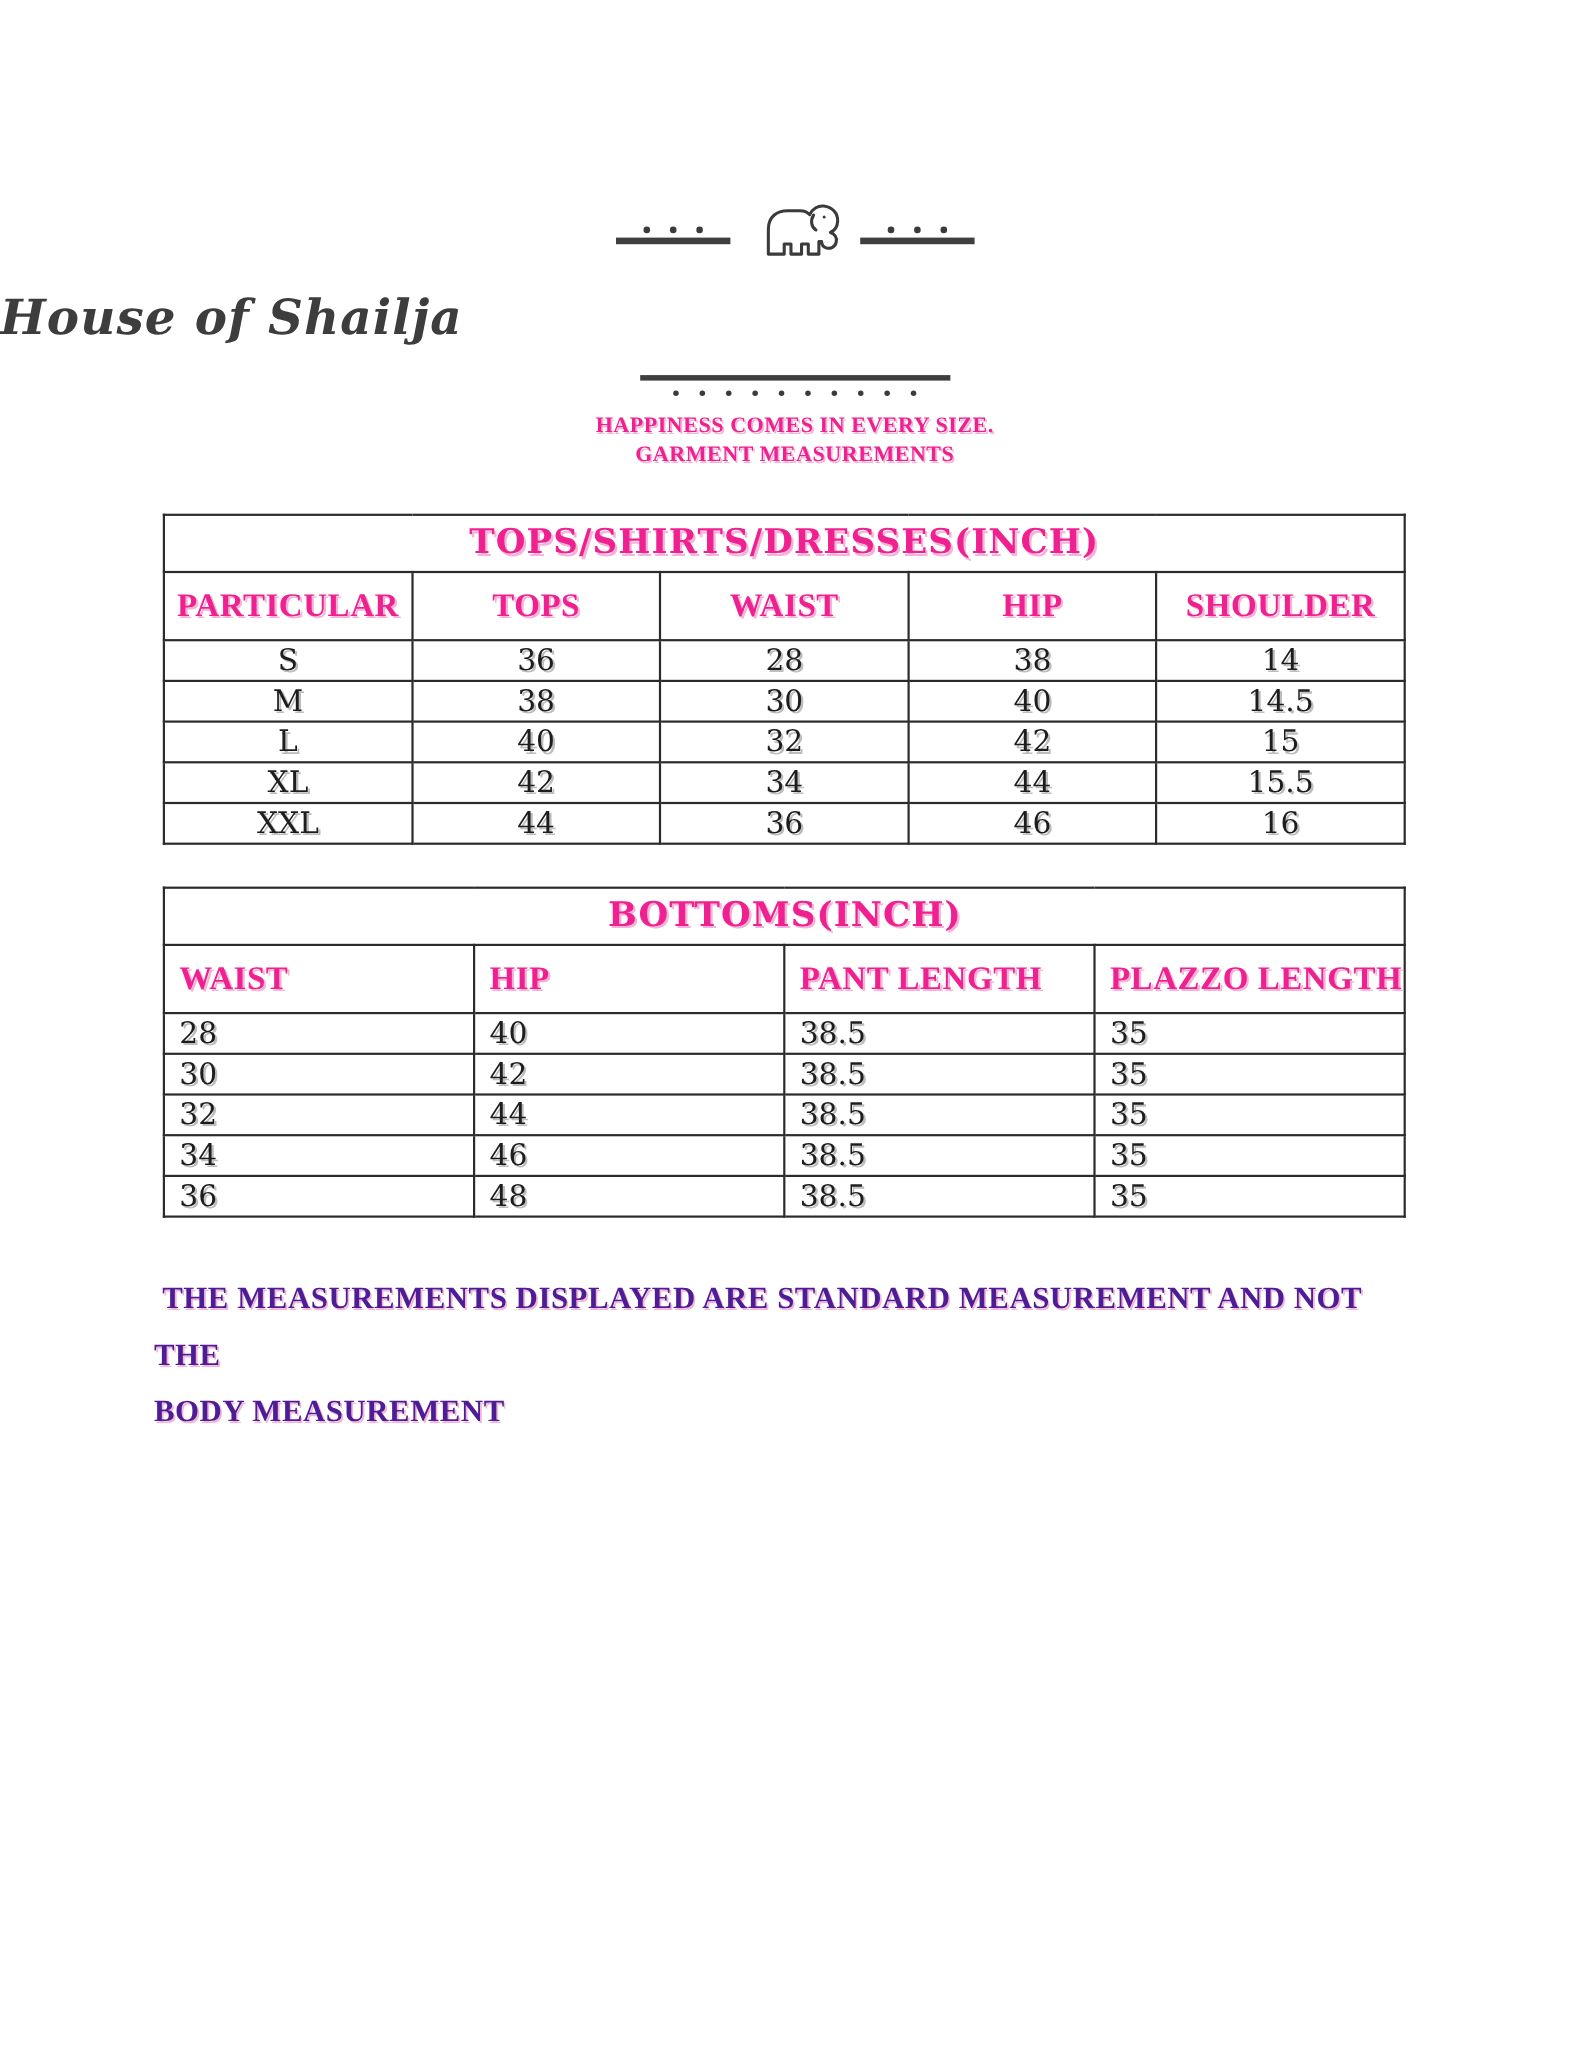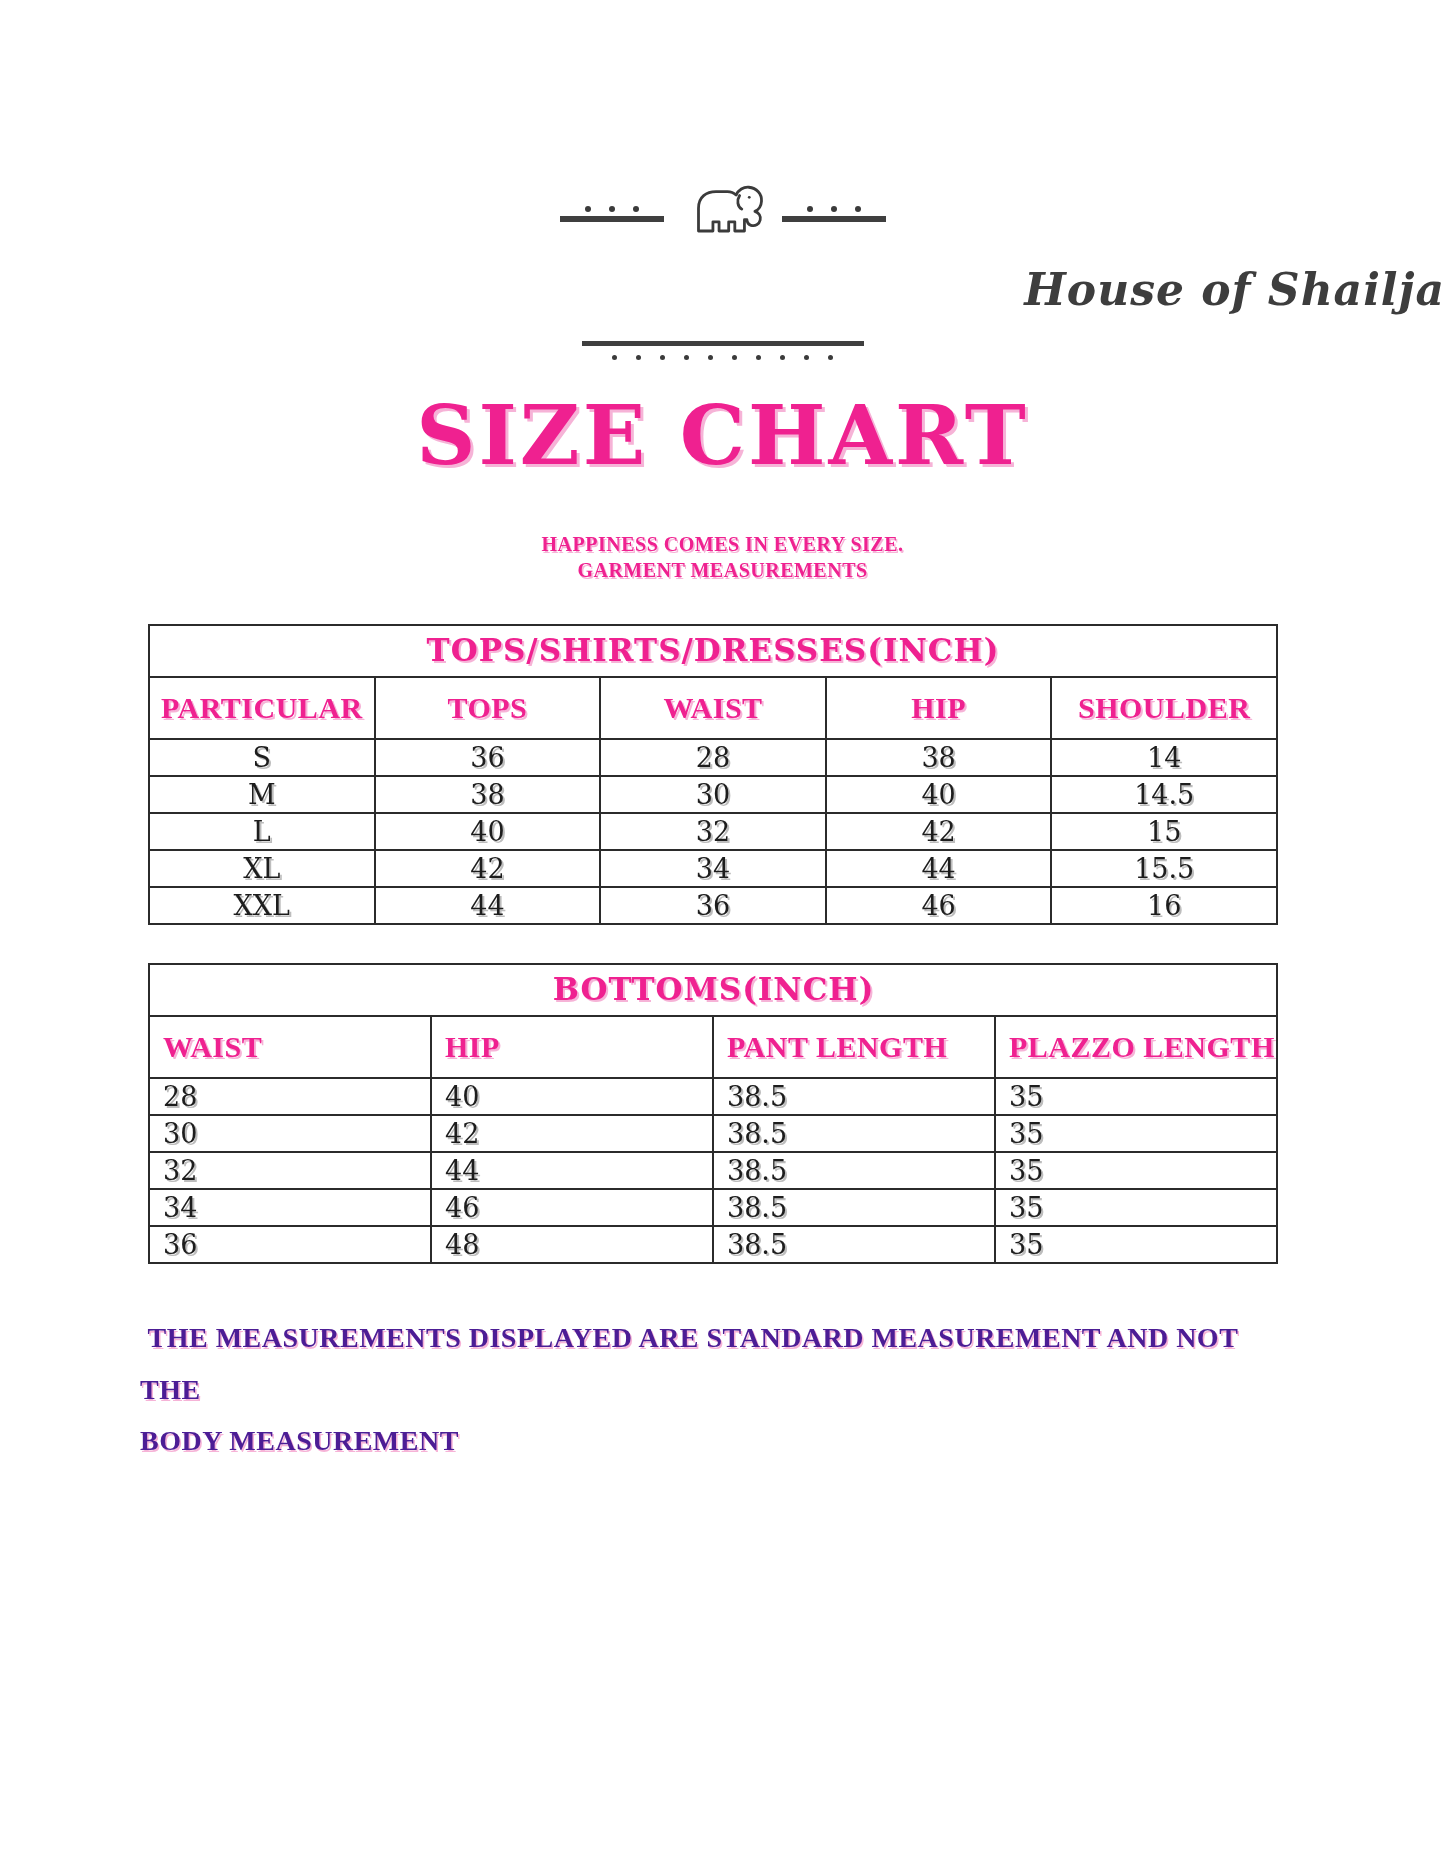--- a/index.html
+++ b/index.html
@@ -1,20 +1,20 @@
 <!DOCTYPE html>
 <html><head>
 <meta charset="utf-8">
 <style>
   html,body{margin:0;padding:0;background:#ffffff;}
   .page{width:1445px;height:1870px;background:#fff;position:relative;overflow:hidden;
         font-family:"Liberation Serif",serif;}
 
   
-  .logo{ text-align:right; padding-top:168px; }
+  .logo{ text-align:left; padding-top:168px; }
   .logo-row{ display:flex; justify-content:center; align-items:flex-end; gap:11px; }
   .bar-deco{ display:flex; flex-direction:column; align-items:center; gap:4px; padding-bottom:16px;}
   .dots3{ display:flex; gap:18px; }
   .dot{ width:6px; height:6px; border-radius:50%; background:#3b3b3b; display:inline-block;}
   .bar{ width:104px; height:6px; background:#3f3f3f; }
   .elephant{ width:96px; height:70px; }
   .brand-name{ margin-top:26px; font-family:"DejaVu Serif",serif; font-style:italic; font-weight:bold;
                font-size:44px; color:#3d3d3d; letter-spacing:1px; }
   .divider-bar{ width:282px; height:5px; background:#3f3f3f; margin:26px auto 9px; }
   .dots-row{ display:flex; justify-content:center; gap:19px; }
@@ -91,21 +91,20 @@
         <span class="dot"></span>
       <span class="dot"></span>
         <span class="dot"></span>
         <span class="dot"></span>
         <span class="dot"></span>
       <span class="dot"></span>
         <span class="dot"></span>
     </div>
   </header>
 
-  <h1 class="title">SIZE CHART</h1>
 
   <div class="subtitles">
     <div>HAPPINESS COMES IN EVERY SIZE.</div>
     <div>GARMENT MEASUREMENTS</div>
   </div>
 
   <table class="tops-table">
     <colgroup>
         <col style="width:20%">
         <col style="width:20%">

